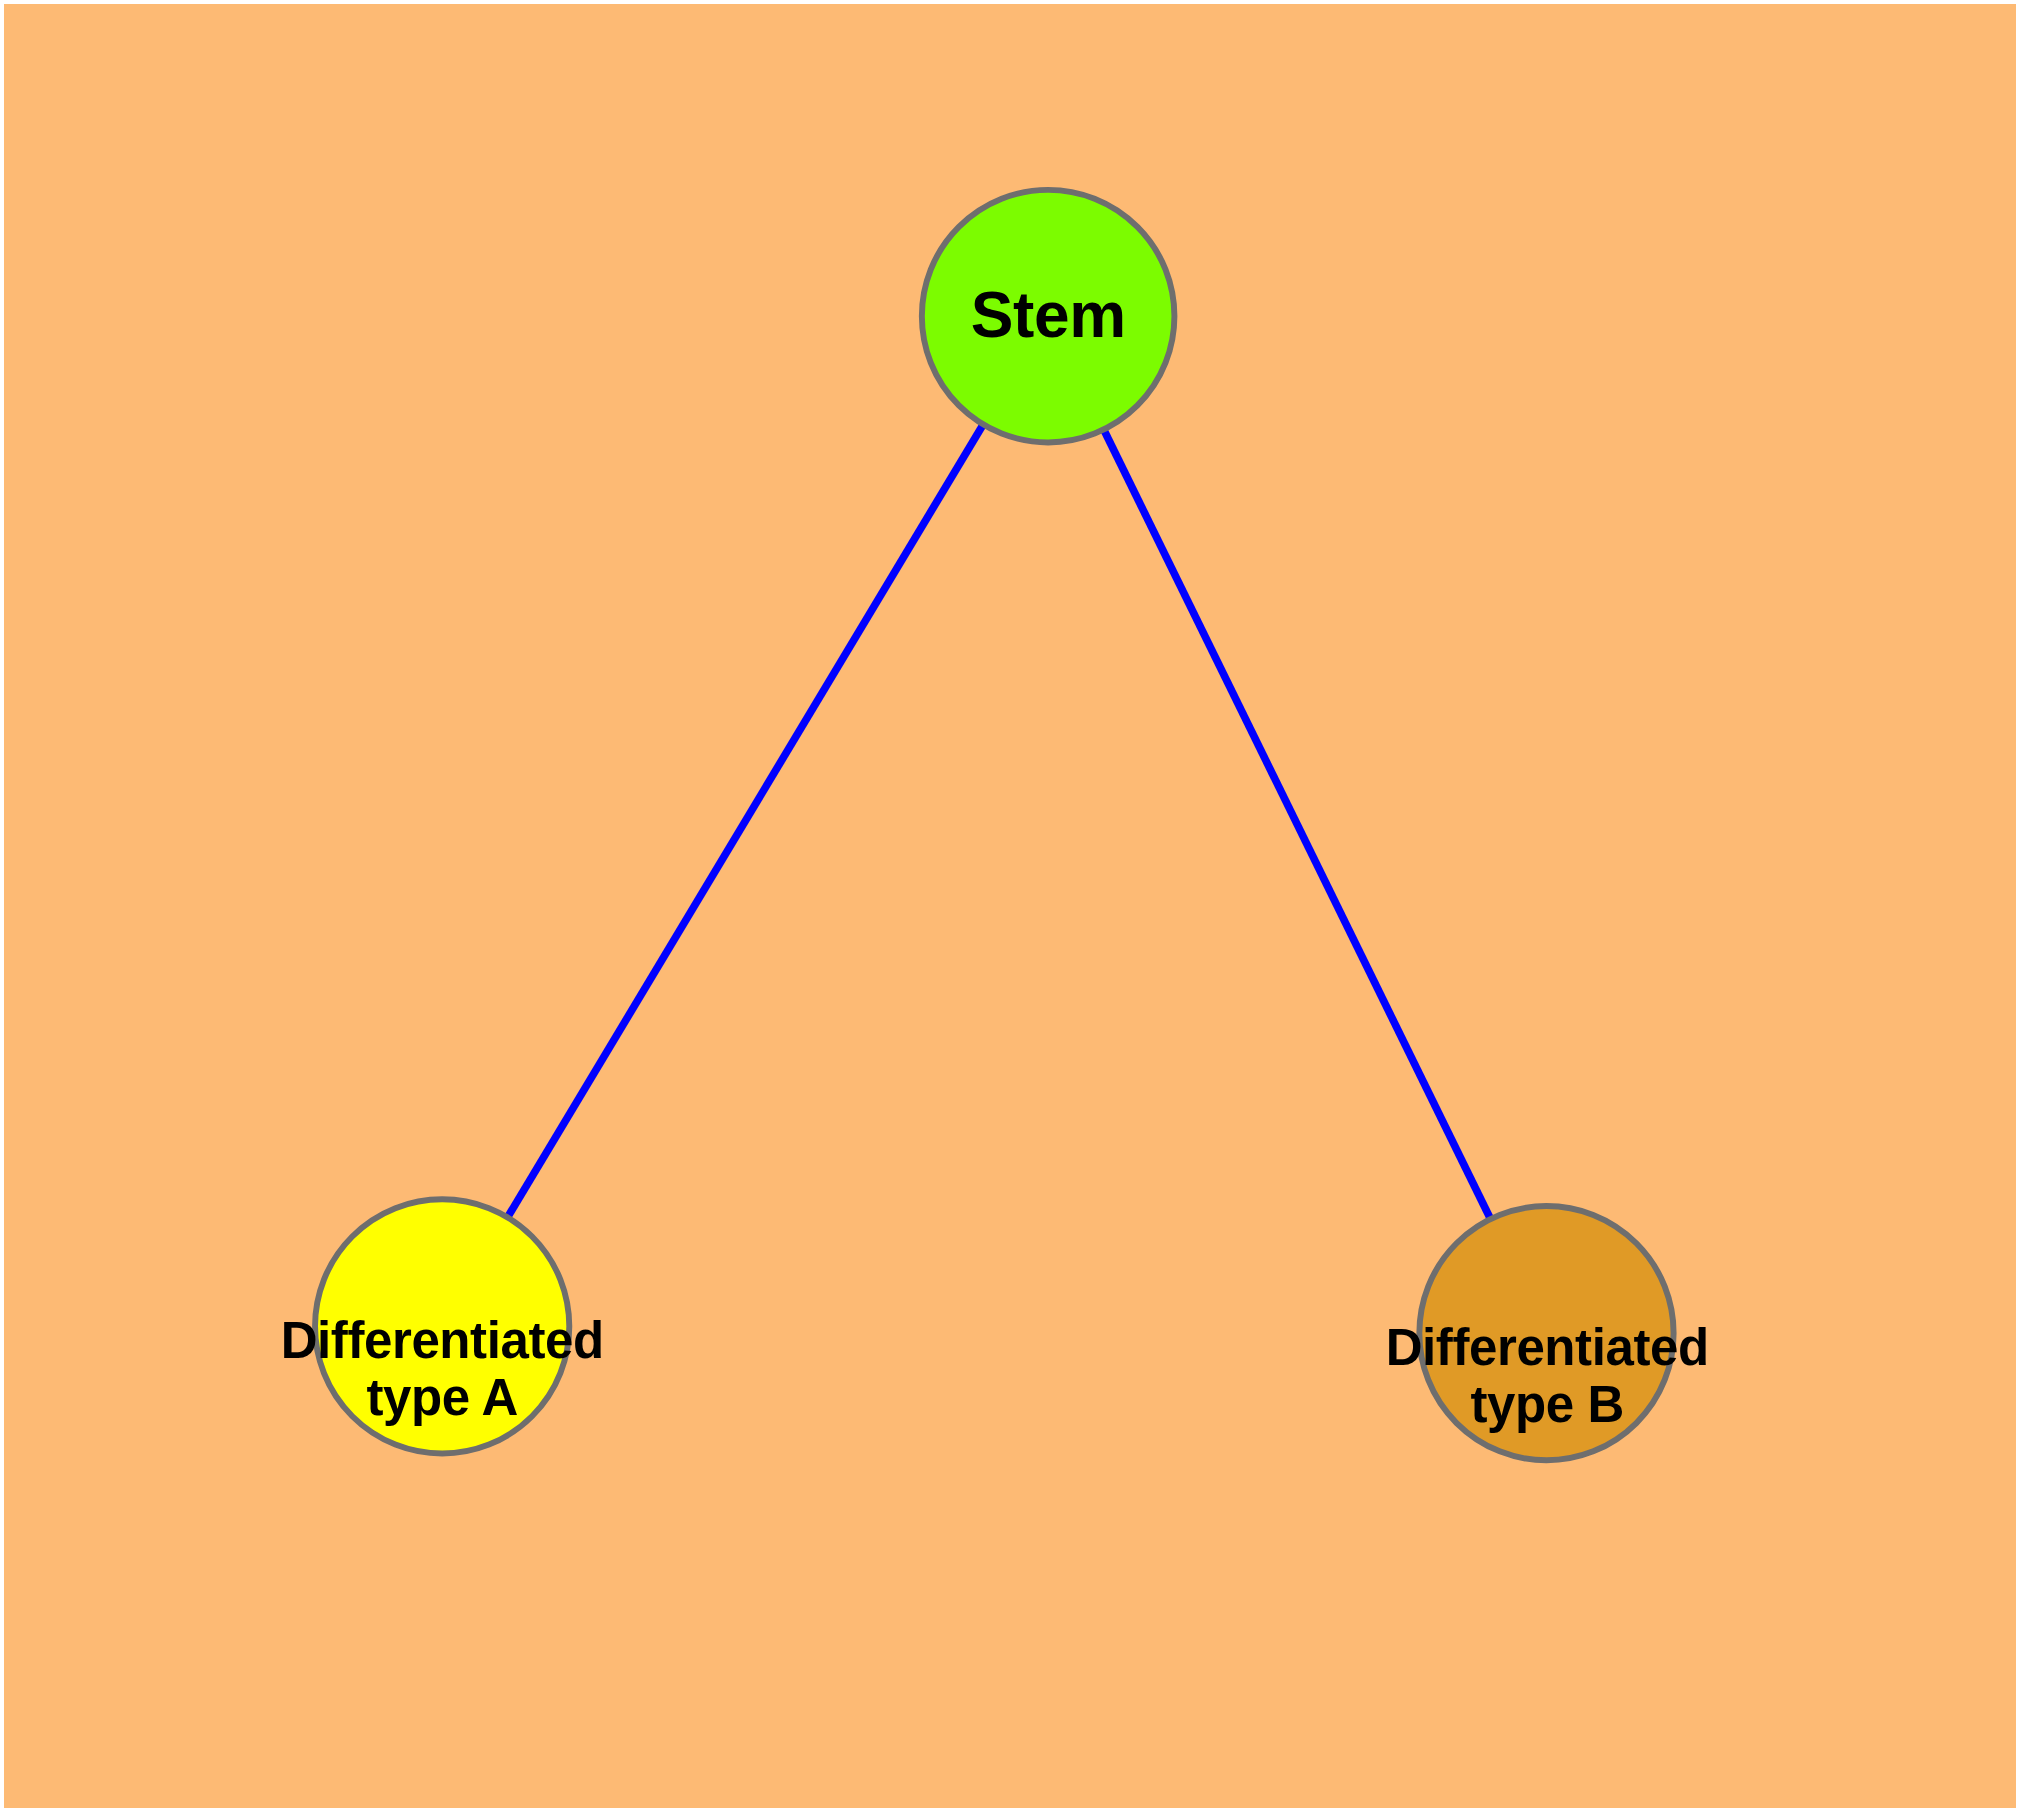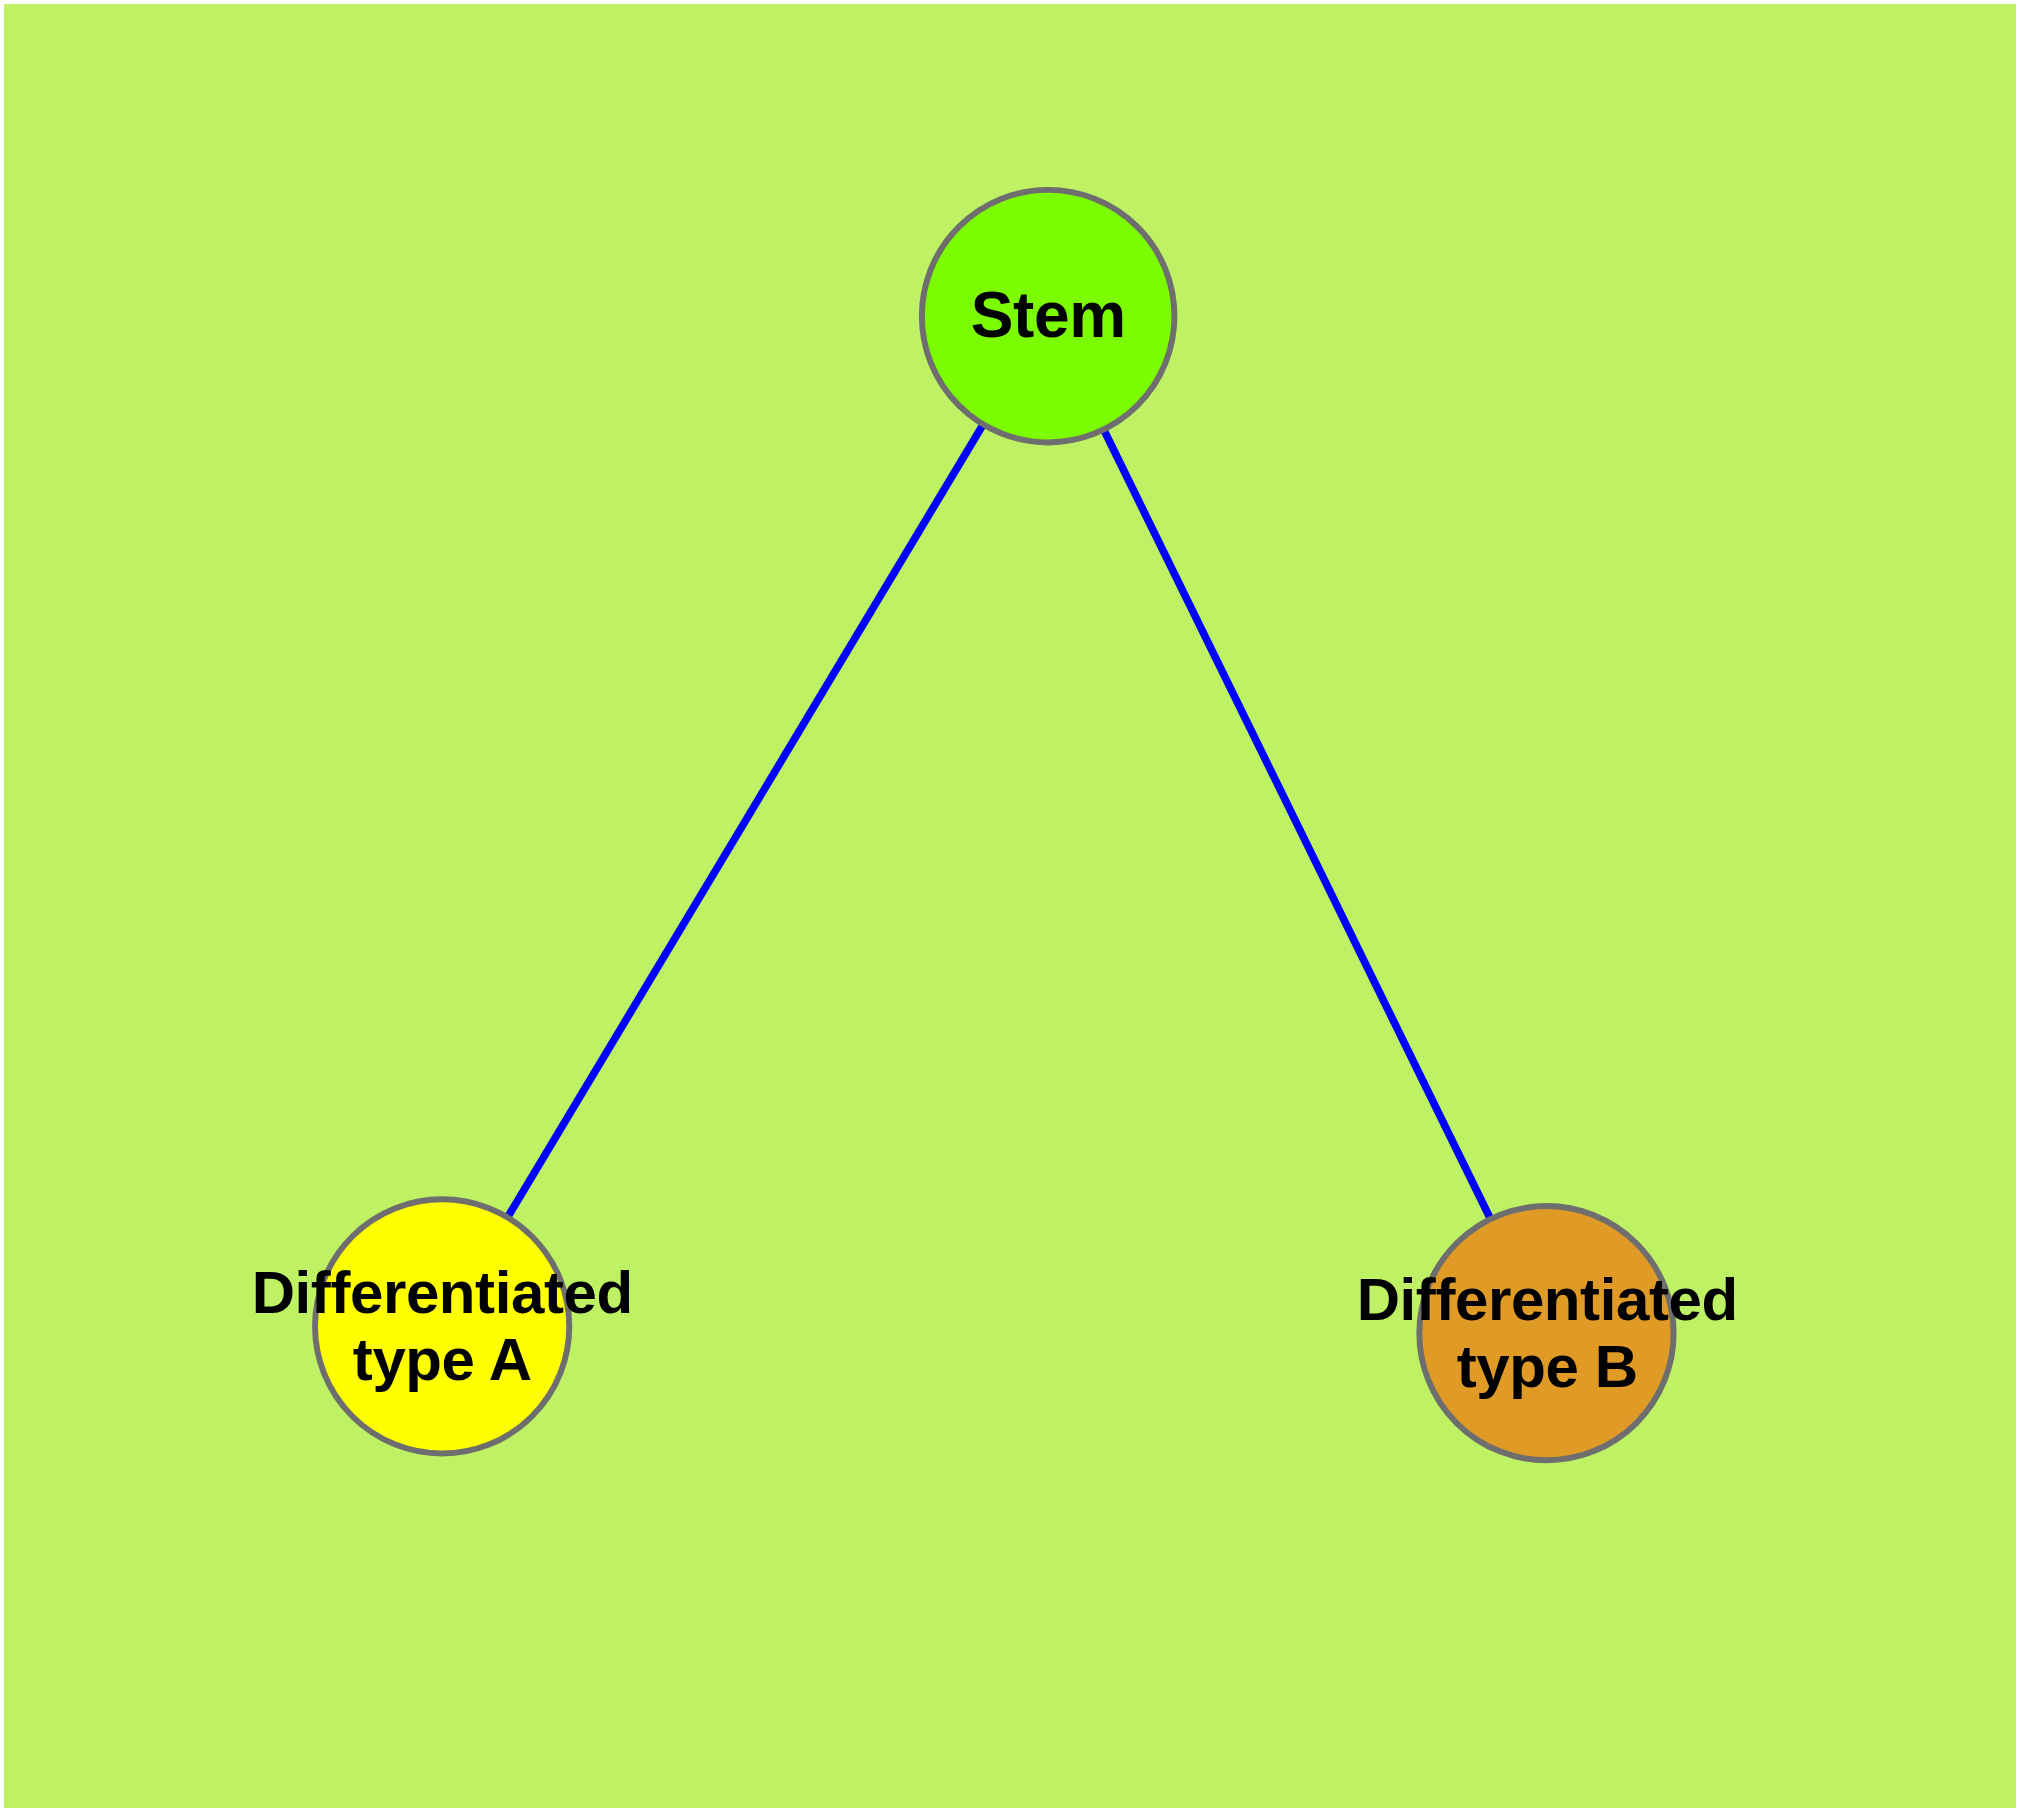--- a/index.html
+++ b/index.html
@@ -14,21 +14,21 @@
     height: 1812px;
     background: #ffffff;
     overflow: hidden;
   }
   #canvas {
     position: absolute;
     left: 4.2px;
     top: 4.2px;
     width: 2012px;
     height: 1804px;
-    background: #bef264;
+    background: #fdba74;
   }
   #graph-svg {
     position: absolute;
     left: 0;
     top: 0;
     width: 2012px;
     height: 1804px;
     display: block;
   }
   .node-label {
@@ -40,21 +40,22 @@
     line-height: 1.12;
     white-space: pre-line;
     transform: translate(-50%, -50%);
     pointer-events: none;
     letter-spacing: -0.4px;
   }
   .label-stem {
     font-size: 64px;
   }
   .label-diff {
-    font-size: 60px;
+    font-size: 51px;
+    margin-top: 43px;
   }
 </style>
 </head>
 <body>
 
 <div id="stage">
   <div id="canvas">
 
     <svg id="graph-svg" viewBox="0 0 2374 2128" xmlns="http://www.w3.org/2000/svg">
 

